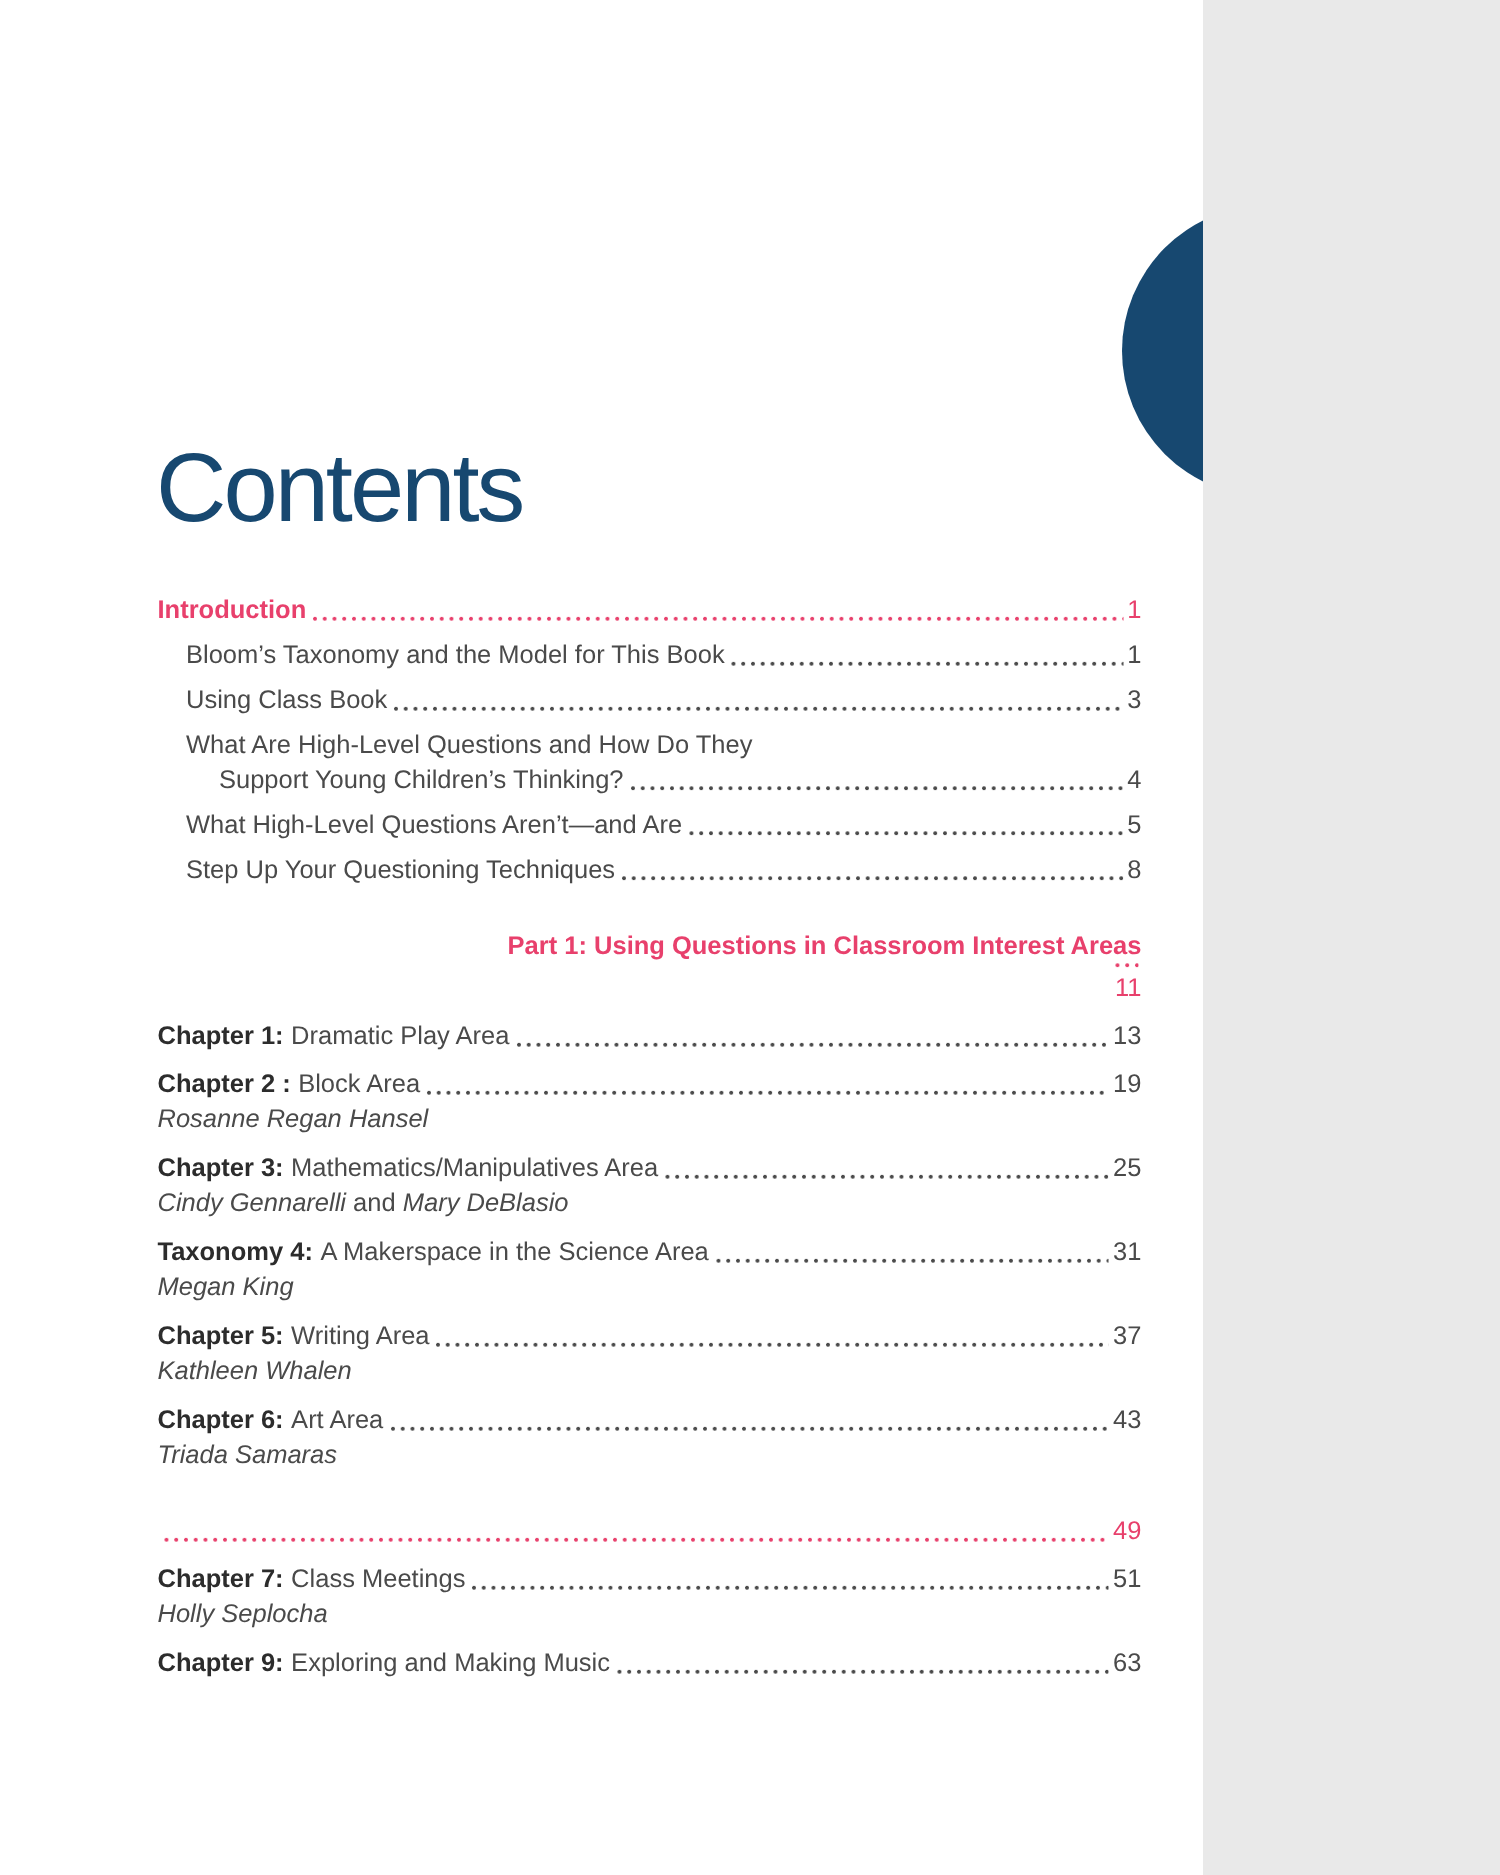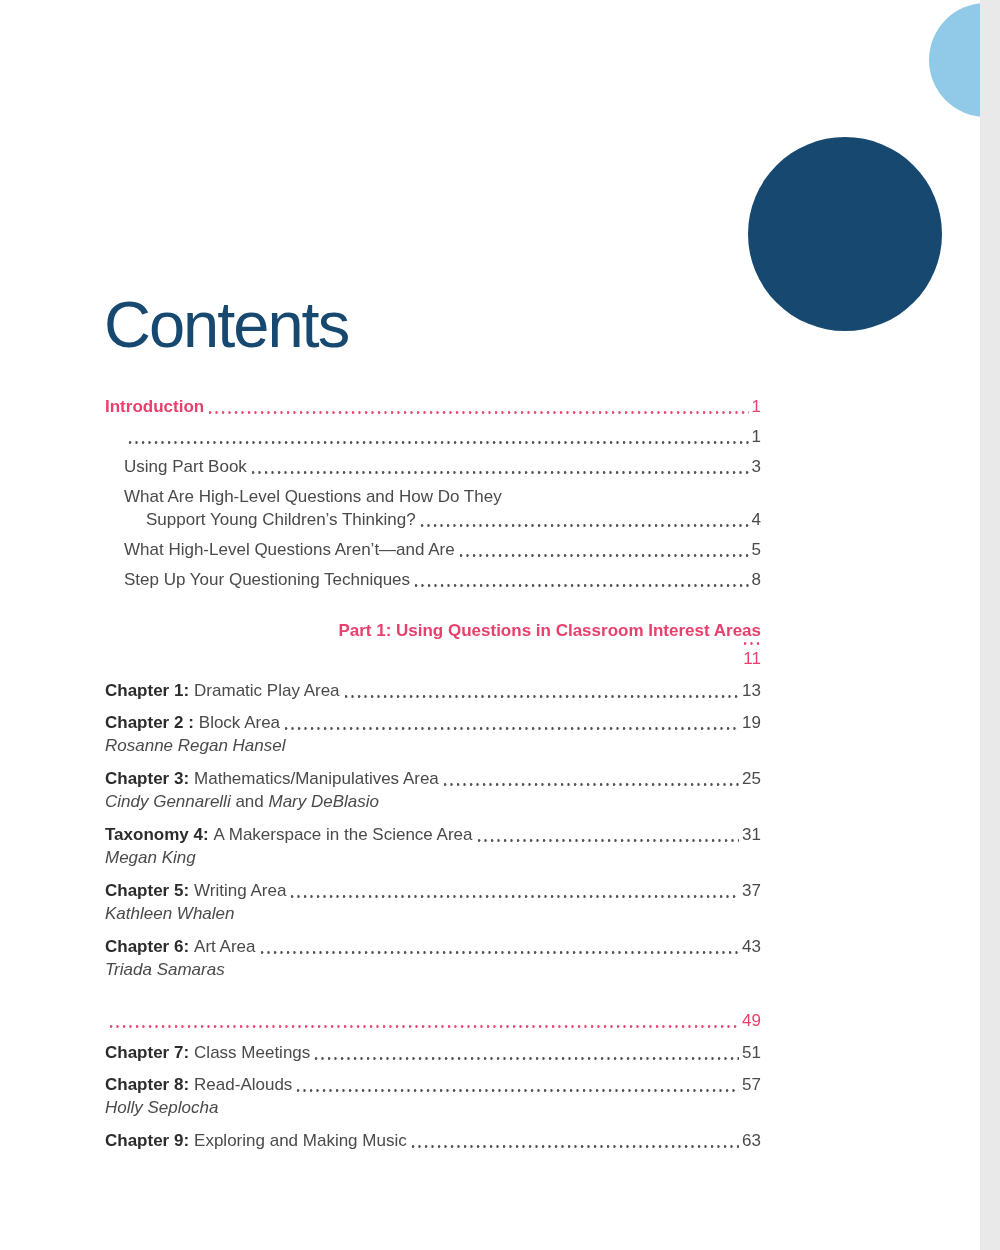--- a/index.html
+++ b/index.html
@@ -1,23 +1,22 @@
 <!DOCTYPE html>
 <html><head>
 <meta charset="utf-8">
 <style>
   html, body { margin: 0; padding: 0; background: #e9e9e9; }
   .book-page {
     position: relative;
-    width: 968px;
+    width: 802px;
     height: 1250px;
     background: #ffffff;
     overflow: hidden;
     font-family: "Liberation Sans", "DejaVu Sans", sans-serif;
-    padding-left: 12px;
   }
   .circle { position: absolute; border-radius: 50%; }
   .circle-light { left: 929px; top: 3px; width: 114px; height: 114px; }
   .circle-navy  { left: 748px; top: 137px; width: 194px; height: 194px; }
 
   .page-title {
     position: absolute;
     left: 104px;
     top: 248px;
     font-size: 65px;
@@ -75,25 +74,26 @@
   <div class="circle circle-light" style="background: rgb(145, 201, 232);"></div>
   <div class="circle circle-navy" style="background: rgb(23, 72, 112);"></div>
   <h1 class="page-title" style="color: rgb(23, 72, 112);">Contents</h1>
   <div class="toc" id="toc">
       <div class="row heading" style="color: rgb(232, 64, 108);">
         <span class="label">Introduction</span>
         <span class="dots"></span>
         <span class="page-num">1</span>
       </div>
       <div class="row item indent-1">
+        <span class="label">Bloom’s Taxonomy and the Model for This Book</span>
         <span class="dots"></span>
         <span class="page-num">1</span>
       </div>
       <div class="row item indent-1">
-        <span class="label">Using Part Book</span>
+        <span class="label">Using Class Book</span>
         <span class="dots"></span>
         <span class="page-num">3</span>
       </div>
       <div class="line1 indent-1 label">What Are High-Level Questions and How Do They</div>
       <div class="row line2 indent-2">
         <span class="label">Support Young Children’s Thinking?</span>
         <span class="dots"></span>
         <span class="page-num">4</span>
       </div>
       <div class="row item indent-1">
@@ -155,26 +155,20 @@
       <div class="row heading part-gap" style="color: rgb(232, 64, 108);">
         <span class="dots"></span>
         <span class="page-num">49</span>
       </div>
       <div class="row chapter">
         <span class="chapter-prefix">Chapter 7:</span>
         <span class="label">Class Meetings</span>
         <span class="dots"></span>
         <span class="page-num">51</span>
       </div>
-      <div class="row chapter">
-        <span class="chapter-prefix">Chapter 8:</span>
-        <span class="label">Read-Alouds</span>
-        <span class="dots"></span>
-        <span class="page-num">57</span>
-      </div>
       <div class="author"><span class="it">Holly Seplocha</span></div>
       <div class="row chapter after-author">
         <span class="chapter-prefix">Chapter 9:</span>
         <span class="label">Exploring and Making Music</span>
         <span class="dots"></span>
         <span class="page-num">63</span>
       </div>
     </div>
 </div>
 

